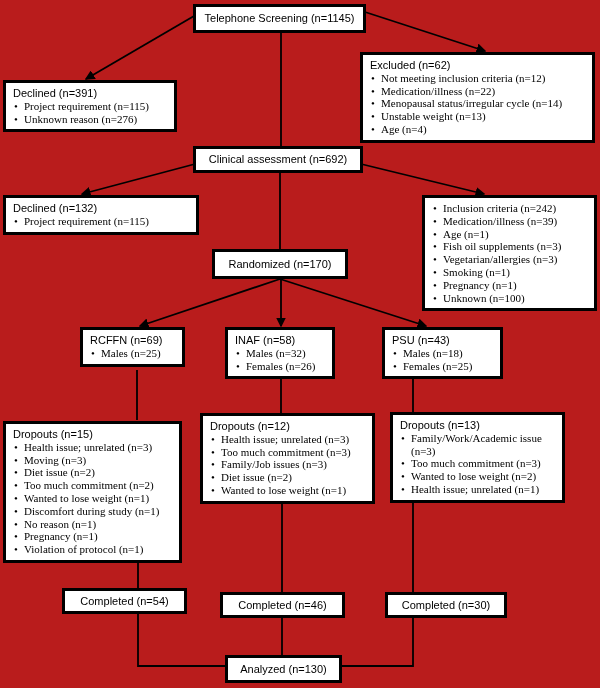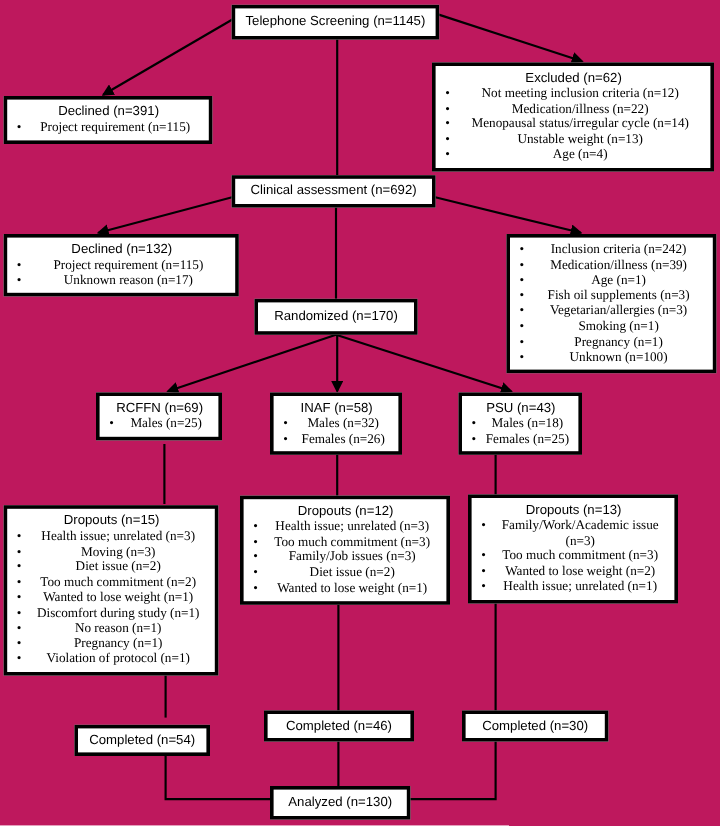--- a/index.html
+++ b/index.html
@@ -1,29 +1,29 @@
 <!DOCTYPE html>
 <html><head>
 <meta charset="utf-8">
 <style>
   html,body{margin:0;padding:0;background:#ffffff;}
   .stage{
-    position:relative;width:600px;height:688px;background:#be185d;
+    position:relative;width:600px;height:688px;background:#b91c1c;
     font-family:"Liberation Sans",sans-serif;color:#000;overflow:hidden;
   }
   svg.connectors{position:absolute;left:0;top:0;width:600px;height:688px;}
   .node{
     position:absolute;background:#ffffff;border:3px solid #000;
     box-sizing:border-box;font-size:11px;line-height:12.8px;
   }
   .node.center{
     display:flex;align-items:center;justify-content:center;
     text-align:center;white-space:nowrap;
   }
-  .node.list{padding:4px 6px 4px 7px;text-align:center;}
+  .node.list{padding:4px 6px 4px 7px;}
   .node-title{margin:0;}
   ul.bullets{list-style:none;margin:0;padding:0;}
   ul.bullets li{position:relative;padding-left:11px;font-family:Liberation Serif, serif;}
   ul.bullets li::before{content:"\2022";position:absolute;left:1px;}
 </style>
 </head>
 <body>
 
 <div class="stage">
 
@@ -62,20 +62,21 @@
   </svg>
 
   <div class="node center" style="left:193px;top:4px;width:173px;height:29px">
     <span>Telephone Screening (n=1145)</span>
   </div>
 
   <div class="node list" style="left:3px;top:80px;width:174px">
     <div class="node-title">Declined (n=391)</div>
     <ul class="bullets">
       <li>Project requirement (n=115)</li>
+      <li>Unknown reason (n=276)</li>
     </ul>
   </div>
 
   <div class="node list" style="left:360px;top:52px;width:235px">
     <div class="node-title">Excluded (n=62)</div>
     <ul class="bullets">
       <li>Not meeting inclusion criteria (n=12)</li>
       <li>Medication/illness (n=22)</li>
       <li>Menopausal status/irregular cycle (n=14)</li>
       <li>Unstable weight (n=13)</li>
@@ -84,21 +85,20 @@
   </div>
 
   <div class="node center" style="left:193px;top:146px;width:170px;height:27px">
     <span>Clinical assessment (n=692)</span>
   </div>
 
   <div class="node list" style="left:3px;top:195px;width:196px">
     <div class="node-title">Declined (n=132)</div>
     <ul class="bullets">
       <li>Project requirement (n=115)</li>
-      <li>Unknown reason (n=17)</li>
     </ul>
   </div>
 
   <div class="node list" style="left:422px;top:195px;width:175px">
     <ul class="bullets">
       <li>Inclusion criteria (n=242)</li>
       <li>Medication/illness (n=39)</li>
       <li>Age (n=1)</li>
       <li>Fish oil supplements (n=3)</li>
       <li>Vegetarian/allergies (n=3)</li>
@@ -120,21 +120,21 @@
   </div>
 
   <div class="node list" style="left:225px;top:327px;width:110px">
     <div class="node-title">INAF (n=58)</div>
     <ul class="bullets">
       <li>Males (n=32)</li>
       <li>Females (n=26)</li>
     </ul>
   </div>
 
-  <div class="node list" style="left:382px;top:327px;width:103px">
+  <div class="node list" style="left:382px;top:327px;width:121px">
     <div class="node-title">PSU (n=43)</div>
     <ul class="bullets">
       <li>Males (n=18)</li>
       <li>Females (n=25)</li>
     </ul>
   </div>
 
   <div class="node list" style="left:3px;top:421px;width:179px">
     <div class="node-title">Dropouts (n=15)</div>
     <ul class="bullets">
@@ -164,21 +164,21 @@
   <div class="node list" style="left:390px;top:412px;width:175px">
     <div class="node-title">Dropouts (n=13)</div>
     <ul class="bullets">
       <li>Family/Work/Academic issue (n=3)</li>
       <li>Too much commitment (n=3)</li>
       <li>Wanted to lose weight (n=2)</li>
       <li>Health issue; unrelated (n=1)</li>
     </ul>
   </div>
 
-  <div class="node center" style="left:62px;top:604px;width:113px;height:26px">
+  <div class="node center" style="left:62px;top:588px;width:125px;height:26px">
     <span>Completed (n=54)</span>
   </div>
   <div class="node center" style="left:220px;top:592px;width:125px;height:26px">
     <span>Completed (n=46)</span>
   </div>
   <div class="node center" style="left:385px;top:592px;width:122px;height:26px">
     <span>Completed (n=30)</span>
   </div>
 
   <div class="node center" style="left:225px;top:655px;width:117px;height:28px">

